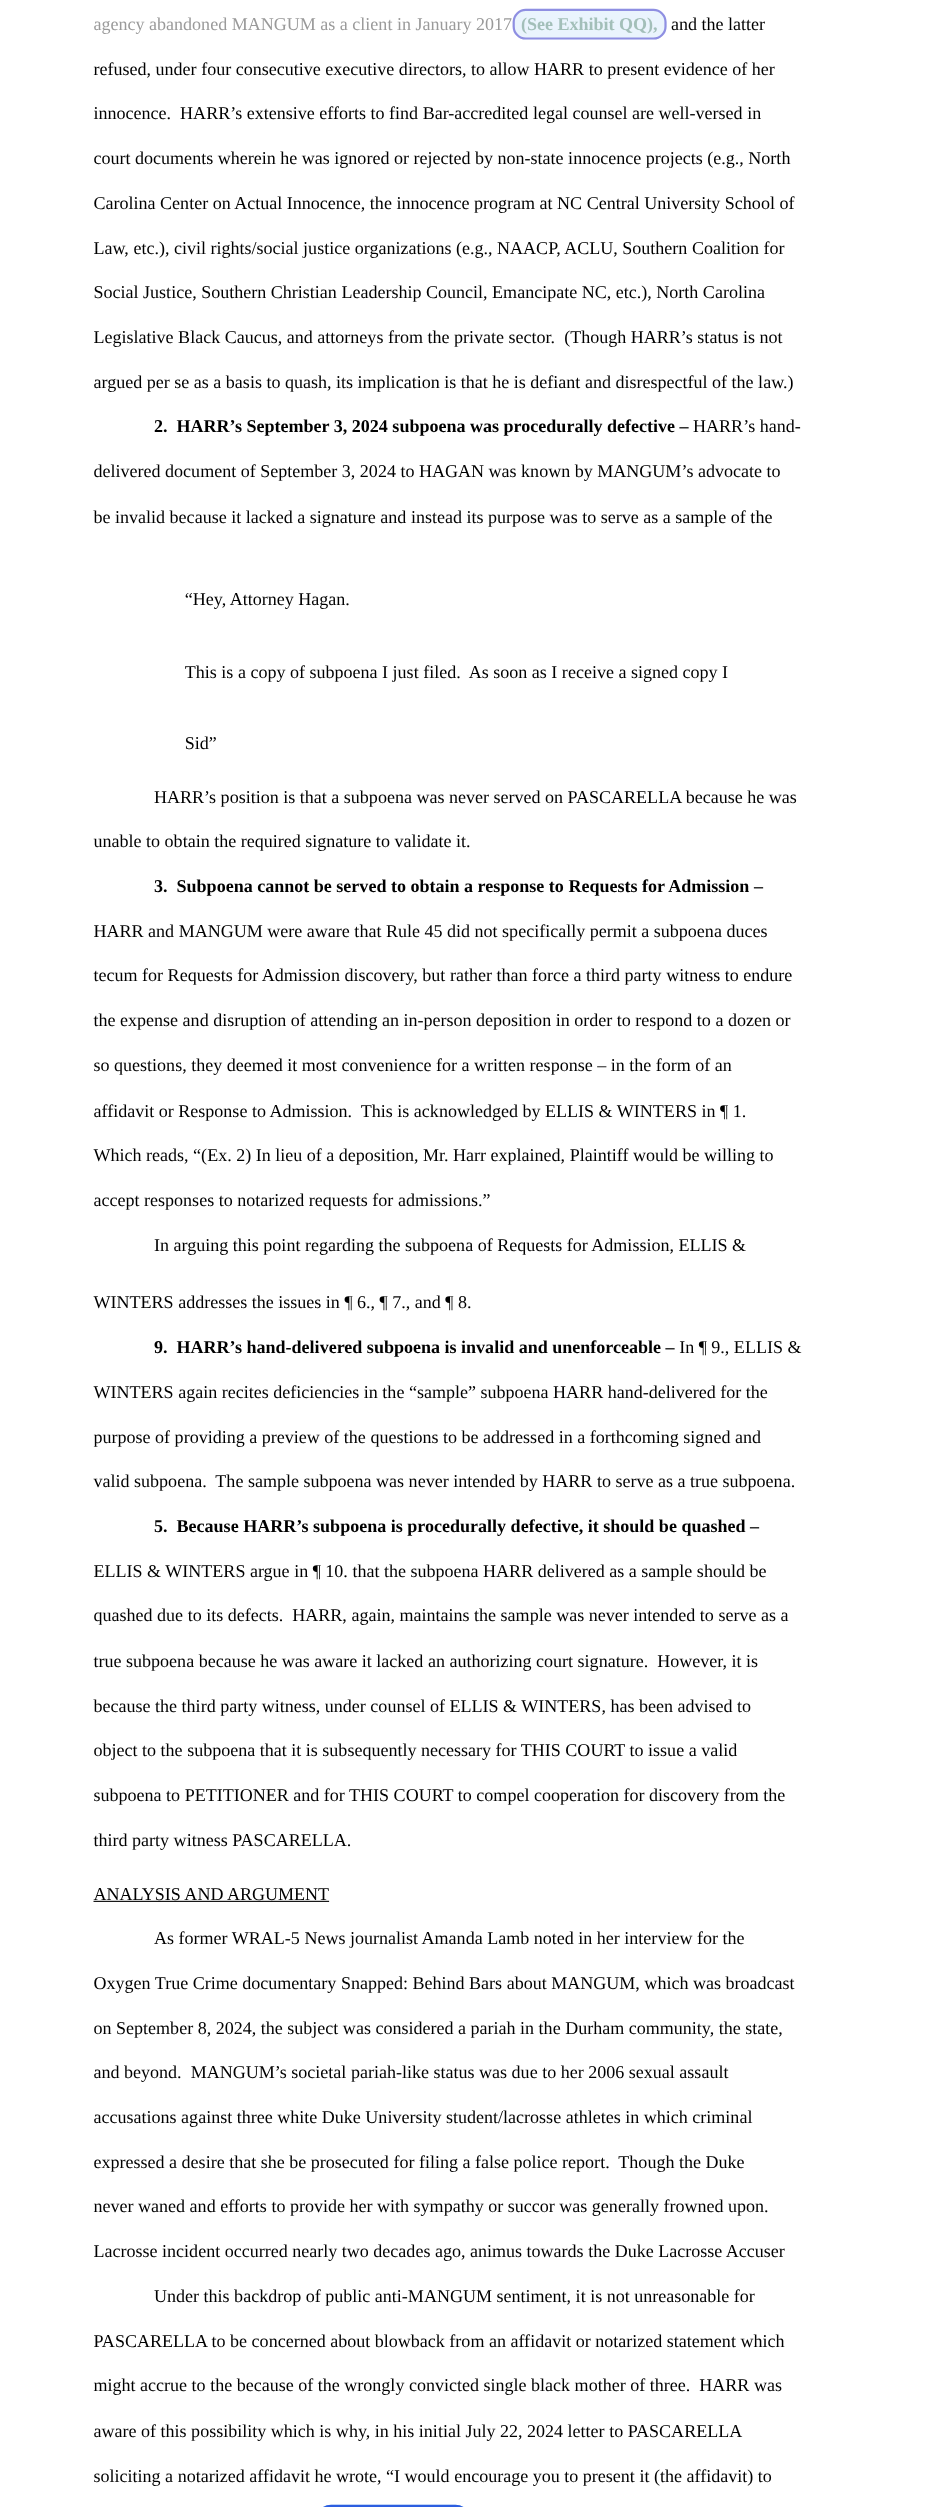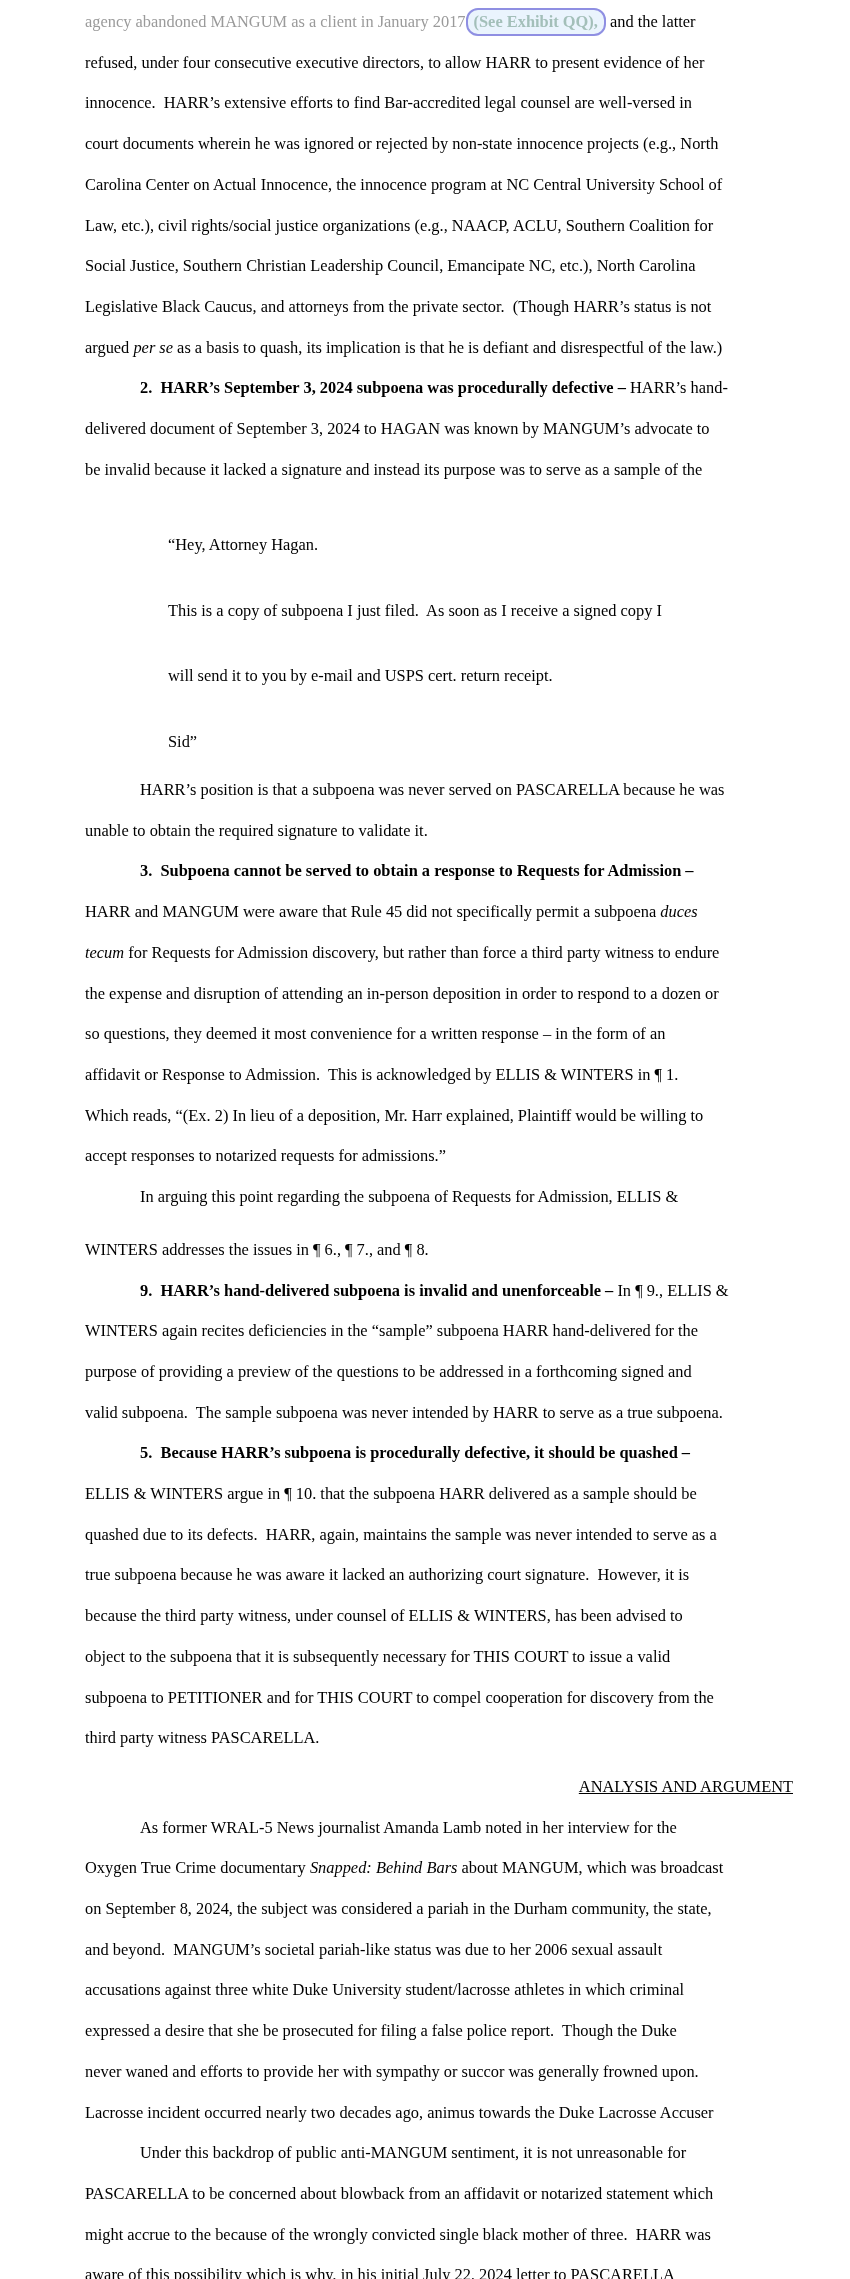--- a/index.html
+++ b/index.html
@@ -32,28 +32,28 @@
   .qln {
     line-height: 20.4px;
     white-space: pre;
     margin-top: 45px;
   }
   .indent { padding-left: 55px; }
   .gap { margin-top: 12px; }
   .quote { margin: 8px 0 18px 83px; }
   .heading {
     margin-top: 8px;
-    text-align: right;
+    text-align: left;
     line-height: 40.7px;
   }
   .heading-text { text-decoration: underline; }
   .seg {}
   .muted { color: #9a9a9a; }
   .bold { font-weight: 700; }
-  .italic { font-style: italic; }
+  .italic { }
   .chip {
     font-weight: 700;
     padding: 2px 6px 3px 6px;
   }
   .chip-qq {
     background: #eaf4fd;
     border: 2px solid #8f8fe2;
     border-radius: 12px;
     color: #a3bfb9;
   }
@@ -82,21 +82,20 @@
         <div class="ln"><span class="seg">argued </span><span class="italic">per se</span><span class="seg"> as a basis to quash, its implication is that he is defiant and disrespectful of the law.)</span></div>
       </div>
       <div class="para">
         <div class="ln indent"><span class="bold">2.  HARR’s September 3, 2024 subpoena was procedurally defective – </span><span class="seg">HARR’s hand-</span></div>
         <div class="ln"><span class="seg">delivered document of September 3, 2024 to HAGAN was known by MANGUM’s advocate to</span></div>
         <div class="ln"><span class="seg">be invalid because it lacked a signature and instead its purpose was to serve as a sample of the</span></div>
       </div>
       <div class="quote">
         <div class="qln"><span class="seg">“Hey, Attorney Hagan.</span></div>
         <div class="qln"><span class="seg">This is a copy of subpoena I just filed.  As soon as I receive a signed copy I</span></div>
-        <div class="qln"><span class="seg">will send it to you by e-mail and USPS cert. return receipt.</span></div>
         <div class="qln"><span class="seg">Sid”</span></div>
       </div>
       <div class="para">
         <div class="ln indent"><span class="seg">HARR’s position is that a subpoena was never served on PASCARELLA because he was</span></div>
         <div class="ln"><span class="seg">unable to obtain the required signature to validate it.</span></div>
       </div>
       <div class="para">
         <div class="ln indent"><span class="bold">3.  Subpoena cannot be served to obtain a response to Requests for Admission –</span></div>
         <div class="ln"><span class="seg">HARR and MANGUM were aware that Rule 45 did not specifically permit a subpoena </span><span class="italic">duces</span></div>
         <div class="ln"><span class="italic">tecum</span><span class="seg"> for Requests for Admission discovery, but rather than force a third party witness to endure</span></div>

